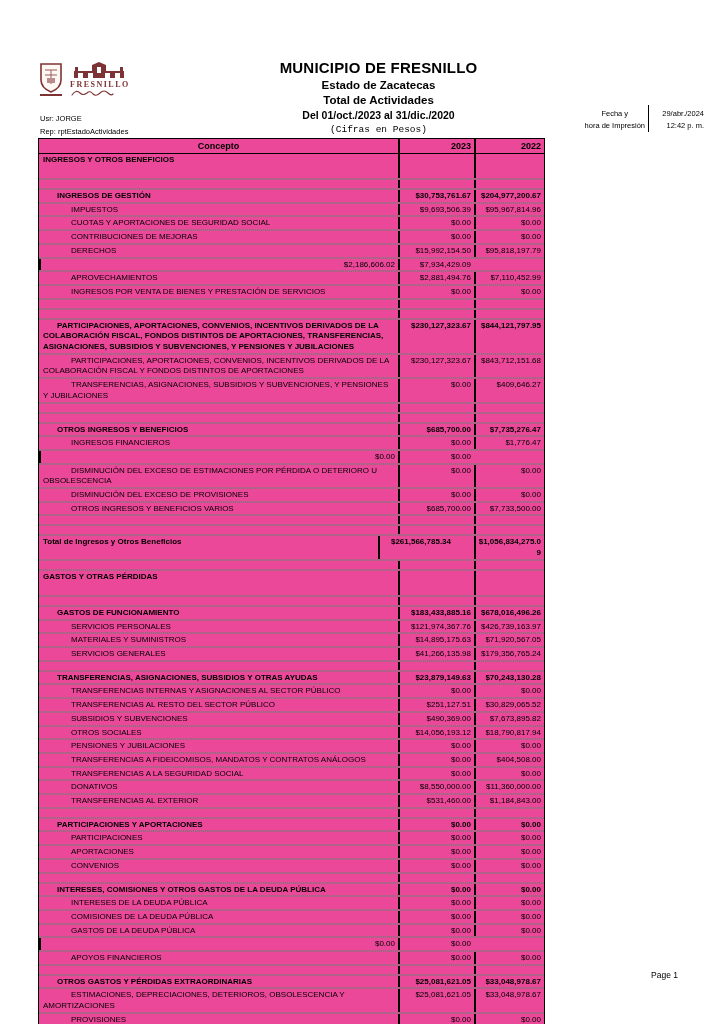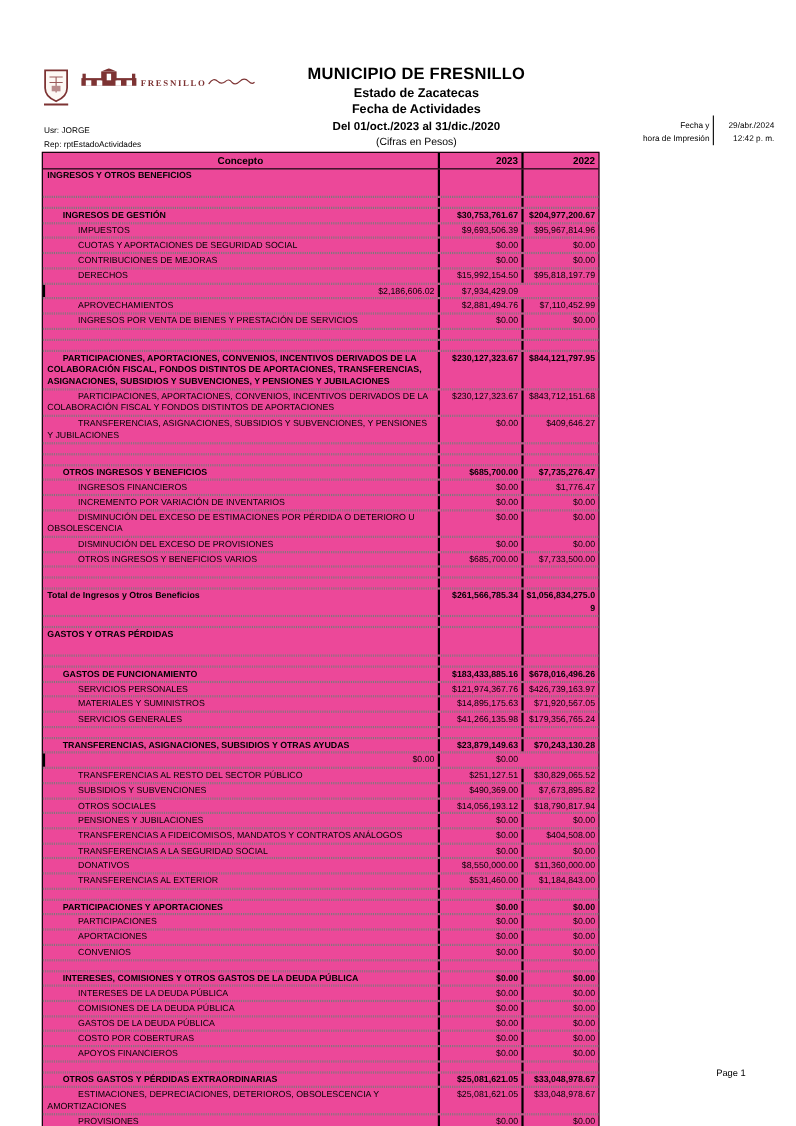--- a/index.html
+++ b/index.html
@@ -6,37 +6,37 @@
   body{
     width:724px;height:1024px;background:#ffffff;position:relative;
     font-family:"Liberation Sans", sans-serif;color:#000;
     -webkit-font-smoothing:antialiased;
   }
   .page{position:absolute;inset:0;overflow:hidden;}
 
   
   .logo{position:absolute;left:38px;top:62px;display:flex;align-items:flex-start;gap:6px;}
   .logo .shield{display:block;}
-  .logo .right{display:flex;flex-direction:row;align-items:flex-end;}
+  .logo .right{display:flex;flex-direction:column;align-items:flex-start;}
   .logo-text{font-family:"Liberation Serif", serif;font-size:8px;font-weight:bold;
     letter-spacing:1.5px;color:#7d3333;line-height:8px;margin-top:1px;}
   .logo-script{margin-top:0px;}
 
   
   .hdr-center{position:absolute;left:0;right:0;top:60px;text-align:center;line-height:1;margin-left:33px;}
   .hdr-title{font-size:15px;font-weight:bold;letter-spacing:.2px;}
   .hdr-sub1{font-size:11.5px;font-weight:bold;margin-top:5px;}
   .hdr-sub2{font-size:11.5px;font-weight:bold;margin-top:3px;}
   .hdr-period{font-size:10.5px;font-weight:bold;margin-top:4px;}
-  .hdr-cifras{font-size:9.5px;margin-top:4px;}
+  .hdr-cifras{font-size:9.5px;margin-top:4px;font-family:Liberation Mono, monospace;}
 
   
   .meta-left{position:absolute;left:40px;top:112px;font-size:7.5px;line-height:13px;}
   .meta-right{position:absolute;right:20px;top:105px;display:flex;align-items:stretch;font-size:7.5px;}
-  .meta-right .lbl{text-align:right;line-height:12px;padding-top:3px;}
+  .meta-right .lbl{text-align:center;line-height:12px;padding-top:3px;}
   .meta-right .divider{width:1px;background:#000;margin:0 3px;}
   .meta-right .val{text-align:right;line-height:12px;padding-top:3px;min-width:52px;}
 
   
   .report-table{position:absolute;left:38px;top:138px;width:507px;
     border:1px solid #000;box-sizing:border-box;background:#ec4899;}
   .thead{display:grid;grid-template-columns:1fr 76px 70px;border-bottom:1px solid #000;
     font-weight:bold;font-size:9px;line-height:12px;}
   .thead .h-label{text-align:center;padding:1px 0;}
   .thead .h-val{text-align:right;padding:1px 3px 1px 0;border-left:2px solid #000;box-sizing:border-box;}
@@ -45,21 +45,21 @@
     border-top:1px dotted #7a7a7a;border-bottom:1px dotted #7a7a7a;}
   .tbody .trow:first-child{border-top:none;}
   .tbody .trow:last-child{border-bottom:none;}
   .c{box-sizing:border-box;padding-top:1px;}
   .c-label{padding-left:4px;padding-right:6px;}
   .c-val{text-align:right;padding-right:3px;border-left:2px solid #000;word-break:break-all;}
   .trow.section{min-height:24px;font-weight:bold;}
   .trow.group{font-weight:bold;}
   .trow.group .c-label{text-indent:14px;}
   .trow.detail .c-label{text-indent:28px;}
-  .trow.total{font-weight:bold;}
+  .trow.total{font-weight:bold;gap:20px;}
   .trow.blank{height:8px;}
 
   
   .footer-page{position:absolute;right:46px;top:970px;font-size:8.5px;}
 </style>
 </head>
 <body>
 
 <div class="page">
 
@@ -86,21 +86,21 @@
       <div class="logo-text">FRESNILLO</div>
       <svg class="logo-script" width="44" height="10" viewBox="0 0 44 10">
         <path d="M2 6 q4 -6 8 -2 q3 3 7 0 q3 -3 6 1 q3 3 7 -1 q4 -4 8 0 q3 3 5 1" fill="none" stroke="#7d3333" stroke-width="1.1" stroke-linecap="round"></path>
       </svg>
     </div>
   </div>
 
   <div class="hdr-center">
     <div class="hdr-title">MUNICIPIO DE FRESNILLO</div>
     <div class="hdr-sub1">Estado de Zacatecas</div>
-    <div class="hdr-sub2">Fecha de Actividades</div>
+    <div class="hdr-sub2">Total de Actividades</div>
     <div class="hdr-period">Del 01/oct./2023 al 31/dic./2020</div>
     <div class="hdr-cifras">(Cifras en Pesos)</div>
   </div>
 
   <div class="meta-left">
     <div>Usr: JORGE</div>
     <div>Rep: rptEstadoActividades</div>
   </div>
 
   <div class="meta-right">
@@ -210,21 +210,20 @@
           <div class="c c-label">OTROS INGRESOS Y BENEFICIOS</div>
           <div class="c c-val">$685,700.00</div>
           <div class="c c-val">$7,735,276.47</div>
         </div>
         <div class="trow detail">
           <div class="c c-label">INGRESOS FINANCIEROS</div>
           <div class="c c-val">$0.00</div>
           <div class="c c-val">$1,776.47</div>
         </div>
         <div class="trow detail">
-          <div class="c c-label">INCREMENTO POR VARIACIÓN DE INVENTARIOS</div>
           <div class="c c-val">$0.00</div>
           <div class="c c-val">$0.00</div>
         </div>
         <div class="trow detail">
           <div class="c c-label">DISMINUCIÓN DEL EXCESO DE ESTIMACIONES POR PÉRDIDA O DETERIORO U OBSOLESCENCIA</div>
           <div class="c c-val">$0.00</div>
           <div class="c c-val">$0.00</div>
         </div>
         <div class="trow detail">
           <div class="c c-label">DISMINUCIÓN DEL EXCESO DE PROVISIONES</div>
@@ -290,20 +289,21 @@
           <div class="c c-label"></div>
           <div class="c c-val"></div>
           <div class="c c-val"></div>
         </div>
         <div class="trow group">
           <div class="c c-label">TRANSFERENCIAS, ASIGNACIONES, SUBSIDIOS Y OTRAS AYUDAS</div>
           <div class="c c-val">$23,879,149.63</div>
           <div class="c c-val">$70,243,130.28</div>
         </div>
         <div class="trow detail">
+          <div class="c c-label">TRANSFERENCIAS INTERNAS Y ASIGNACIONES AL SECTOR PÚBLICO</div>
           <div class="c c-val">$0.00</div>
           <div class="c c-val">$0.00</div>
         </div>
         <div class="trow detail">
           <div class="c c-label">TRANSFERENCIAS AL RESTO DEL SECTOR PÚBLICO</div>
           <div class="c c-val">$251,127.51</div>
           <div class="c c-val">$30,829,065.52</div>
         </div>
         <div class="trow detail">
           <div class="c c-label">SUBSIDIOS Y SUBVENCIONES</div>
@@ -384,21 +384,20 @@
           <div class="c c-label">COMISIONES DE LA DEUDA PÚBLICA</div>
           <div class="c c-val">$0.00</div>
           <div class="c c-val">$0.00</div>
         </div>
         <div class="trow detail">
           <div class="c c-label">GASTOS DE LA DEUDA PÚBLICA</div>
           <div class="c c-val">$0.00</div>
           <div class="c c-val">$0.00</div>
         </div>
         <div class="trow detail">
-          <div class="c c-label">COSTO POR COBERTURAS</div>
           <div class="c c-val">$0.00</div>
           <div class="c c-val">$0.00</div>
         </div>
         <div class="trow detail">
           <div class="c c-label">APOYOS FINANCIEROS</div>
           <div class="c c-val">$0.00</div>
           <div class="c c-val">$0.00</div>
         </div>
         <div class="trow blank">
           <div class="c c-label"></div>

